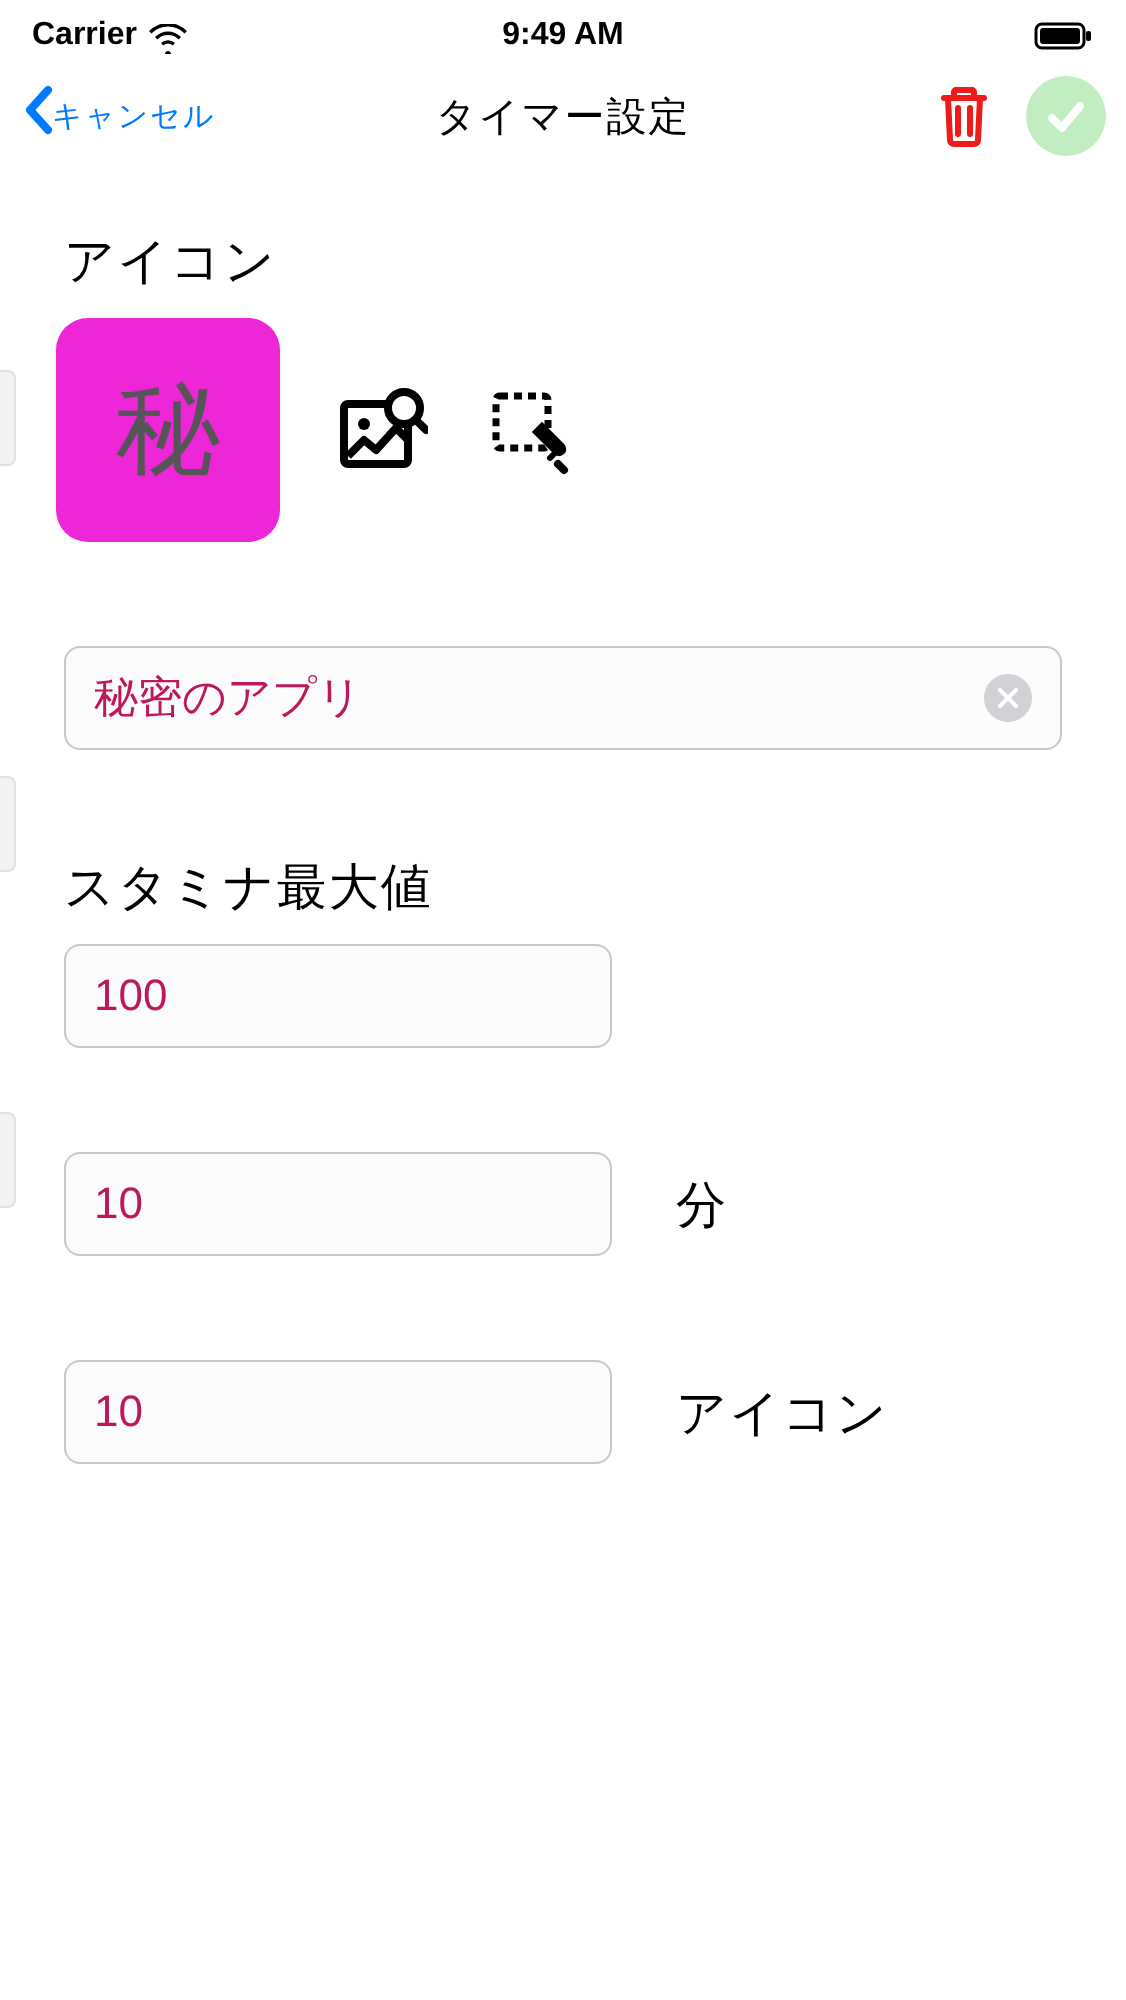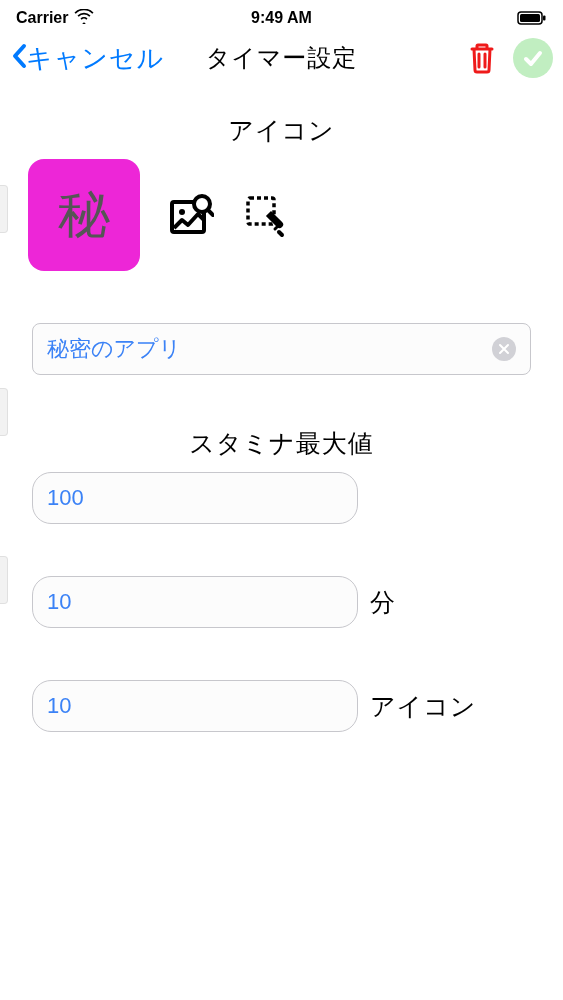--- a/index.html
+++ b/index.html
@@ -19,21 +19,21 @@
       display: flex;
       justify-content: space-between;
       align-items: center;
       padding: 8px 16px 4px;
       height: 32px;
       font-size: 16px;
       font-weight: 600;
     }
     .status-left {
       display: flex;
-      align-items: flex-start;
+      align-items: flex-end;
       gap: 6px;
     }
     .status-center {
       position: absolute;
       left: 50%;
       transform: translateX(-50%);
     }
     .status-right {
       display: flex;
       align-items: center;
@@ -54,25 +54,25 @@
       align-items: center;
       color: #007AFF;
     }
     .nav-left .chevron {
       font-size: 30px;
       font-weight: 600;
       margin-right: -2px;
       line-height: 1;
     }
     .nav-left .cancel-text {
-      font-size: 26px;
+      font-size: 15px;
       letter-spacing: 1px;
     }
     .nav-title {
-      font-size: 24px;
+      font-size: 20px;
       color: #000;
       position: absolute;
       left: 50%;
       transform: translateX(-50%);
       letter-spacing: 1px;
     }
     .nav-right {
       display: flex;
       align-items: center;
       gap: 16px;
@@ -87,21 +87,20 @@
       height: 40px;
       border-radius: 50%;
       background: #c1eec1;
       display: flex;
       align-items: center;
       justify-content: center;
     }
     
     .content {
       padding: 26px 32px 0;
-      text-align: center;
     }
     .section {
       margin-bottom: 52px;
     }
     .section-label {
       font-size: 25px;
       color: #000;
       margin-bottom: 12px;
       letter-spacing: 1px;
     }
@@ -132,34 +131,33 @@
       justify-content: center;
     }
     
     .input-field {
       width: 100%;
       border: 1px solid #c7c7cc;
       border-radius: 8px;
       background: #fcfcfc;
       padding: 12px 14px;
       font-size: 22px;
-      color: #3b82f6;
+      color: #be185d;
       display: flex;
       align-items: center;
       justify-content: space-between;
       height: 52px;
     }
     .input-small {
-      width: 326px;
-      border-radius: 19px;
+      width: 274px;
     }
     .input-row {
       display: flex;
       align-items: center;
-      gap: 12px;
+      gap: 32px;
     }
     .input-suffix {
       font-size: 25px;
       color: #000;
       letter-spacing: 1px;
     }
     .clear-btn {
       width: 24px;
       height: 24px;
       border-radius: 50%;

